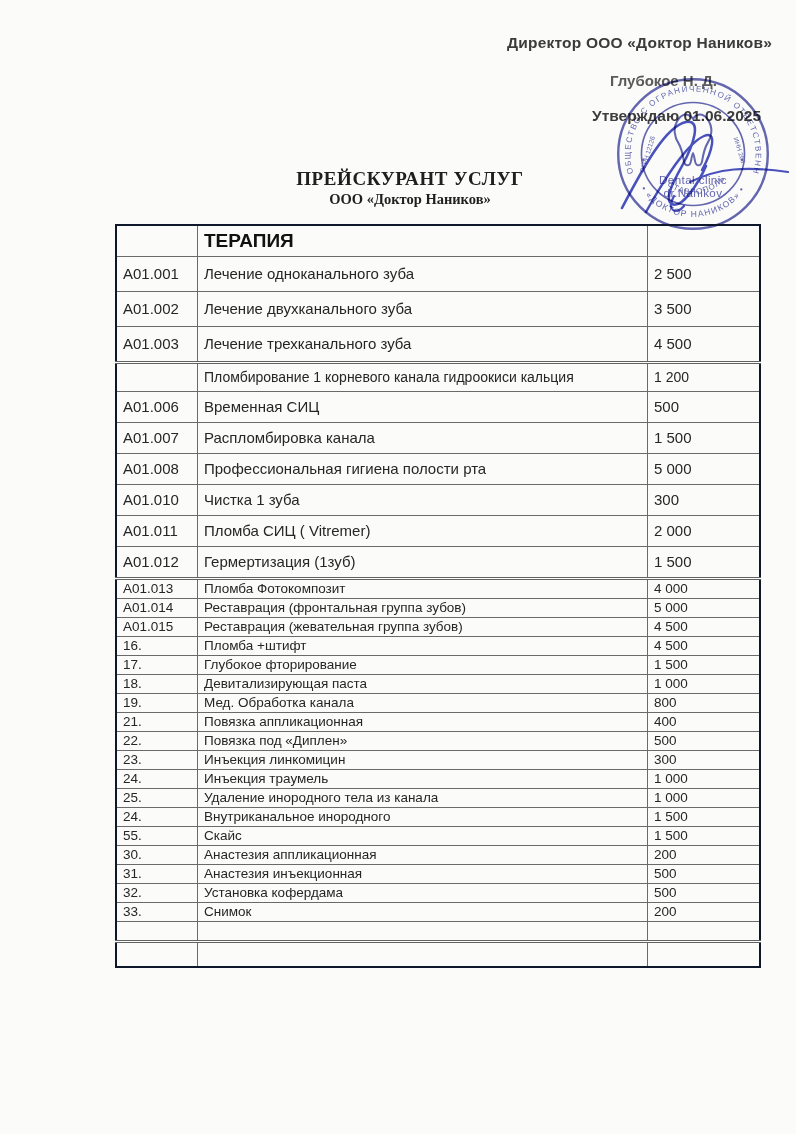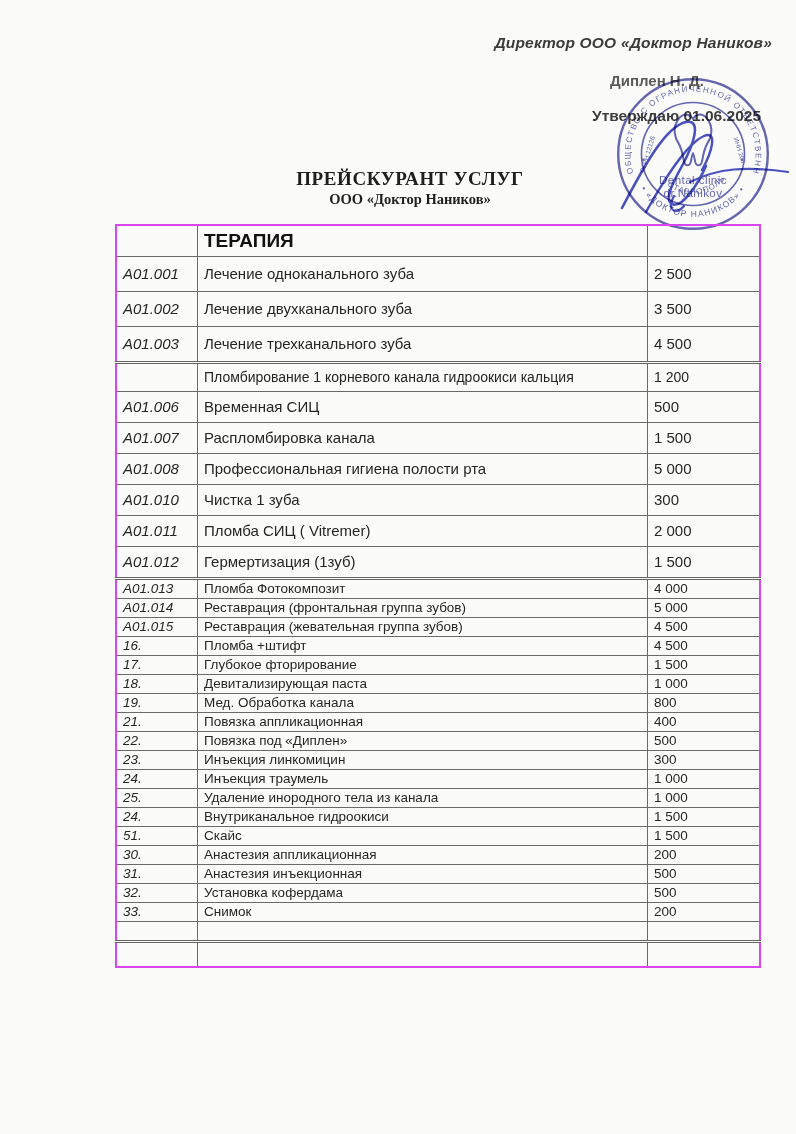--- a/index.html
+++ b/index.html
@@ -4,21 +4,21 @@
 <style>
   html,body{margin:0;padding:0;background:#e9e9e7;}
   .page{
     position:relative;width:796px;height:1134px;margin:0 auto;
     background:#fbfbf9;overflow:hidden;
     font-family:"Liberation Sans",sans-serif;color:#2a2a2a;
   }
   
   .director-line{
     position:absolute;top:34px;right:24px;
-    font-size:15.5px;font-weight:bold;color:#3b3b3b;letter-spacing:.2px;font-style:italic;
+    font-size:15.5px;font-weight:bold;color:#3b3b3b;letter-spacing:.2px;
   }
   .approver-name{
     position:absolute;top:72px;left:610px;
     font-size:15px;font-weight:bold;color:#5a5a5a;
   }
   .approval-line{
     position:absolute;top:107px;left:592px;
     font-size:15.5px;font-weight:bold;color:#3d3d3d;text-align:right;
   }
   .doc-title{
@@ -42,40 +42,40 @@
   .price-table{
     position:absolute;left:115px;top:224px;width:604px;
     border-collapse:collapse;table-layout:fixed;
     font-family:"Liberation Sans",sans-serif;
   }
   .price-table td{
     border:1px solid #6a6a6a;padding:0 6px;vertical-align:middle;
     font-size:14px;color:#262626;line-height:1.05;
     overflow:hidden;white-space:nowrap;
   }
-  .price-table{border:2px solid #d946ef;}
-  .col-code{width:68px;padding-left:7px;font-style:italic;}
+  .price-table{border:2px solid #0f172a;}
+  .col-code{width:68px;padding-left:7px;}
   .col-name{width:437px;padding-left:11px;}
   .col-price{width:99px;padding-left:9px;}
   tr.r-header td{height:30px;font-size:19px;font-weight:bold;color:#111;}
   tr.r-tall td{height:34px;font-size:15px;}
   tr.r-med1 td{height:27px;font-size:14px;}
   tr.r-med td{height:30px;font-size:15px;}
   tr.r-short td{height:18px;font-size:13.5px;}
   tr.r-end td{height:23px;}
   tr.sep td{border-top:3px double #636363;}
 </style>
 </head>
 <body>
 
 <div class="page">
 
   <div class="director-line">Директор ООО «Доктор Наников»</div>
 
-  <div class="approver-name">Диплен Н. Д.</div>
+  <div class="approver-name">Глубокое Н. Д.</div>
 
   <div class="approval-line">Утверждаю 01.06.2025</div>
 
   <svg class="stamp" viewBox="0 0 190 190">
     <circle class="s-stroke" cx="95" cy="95" r="74" stroke-width="2.4"></circle>
     <circle class="s-stroke" cx="95" cy="95" r="51" stroke-width="1.6"></circle>
     <defs>
       <path id="arcTop" d="M 36.7,116.2 A 62,62 0 1 1 153.3,116.2"></path>
       <path id="arcBottom" d="M 33.9,105.8 A 62,62 0 0 0 156.1,105.8"></path>
       <path id="arcCity" d="M 64.4,120.7 A 40,40 0 0 0 125.6,120.7"></path>
@@ -222,25 +222,25 @@
           <td class="col-name">Инъекция траумель</td>
           <td class="col-price">1 000</td>
         </tr>
         <tr class="r-short">
           <td class="col-code">25.</td>
           <td class="col-name">Удаление инородного тела из канала</td>
           <td class="col-price">1 000</td>
         </tr>
         <tr class="r-short">
           <td class="col-code">24.</td>
-          <td class="col-name">Внутриканальное гидроокиси</td>
-          <td class="col-price">1 500</td>
-        </tr>
-        <tr class="r-short">
-          <td class="col-code">51.</td>
+          <td class="col-name">Внутриканальное инородного</td>
+          <td class="col-price">1 500</td>
+        </tr>
+        <tr class="r-short">
+          <td class="col-code">55.</td>
           <td class="col-name">Скайс</td>
           <td class="col-price">1 500</td>
         </tr>
         <tr class="r-short">
           <td class="col-code">30.</td>
           <td class="col-name">Анастезия аппликационная</td>
           <td class="col-price">200</td>
         </tr>
         <tr class="r-short">
           <td class="col-code">31.</td>

